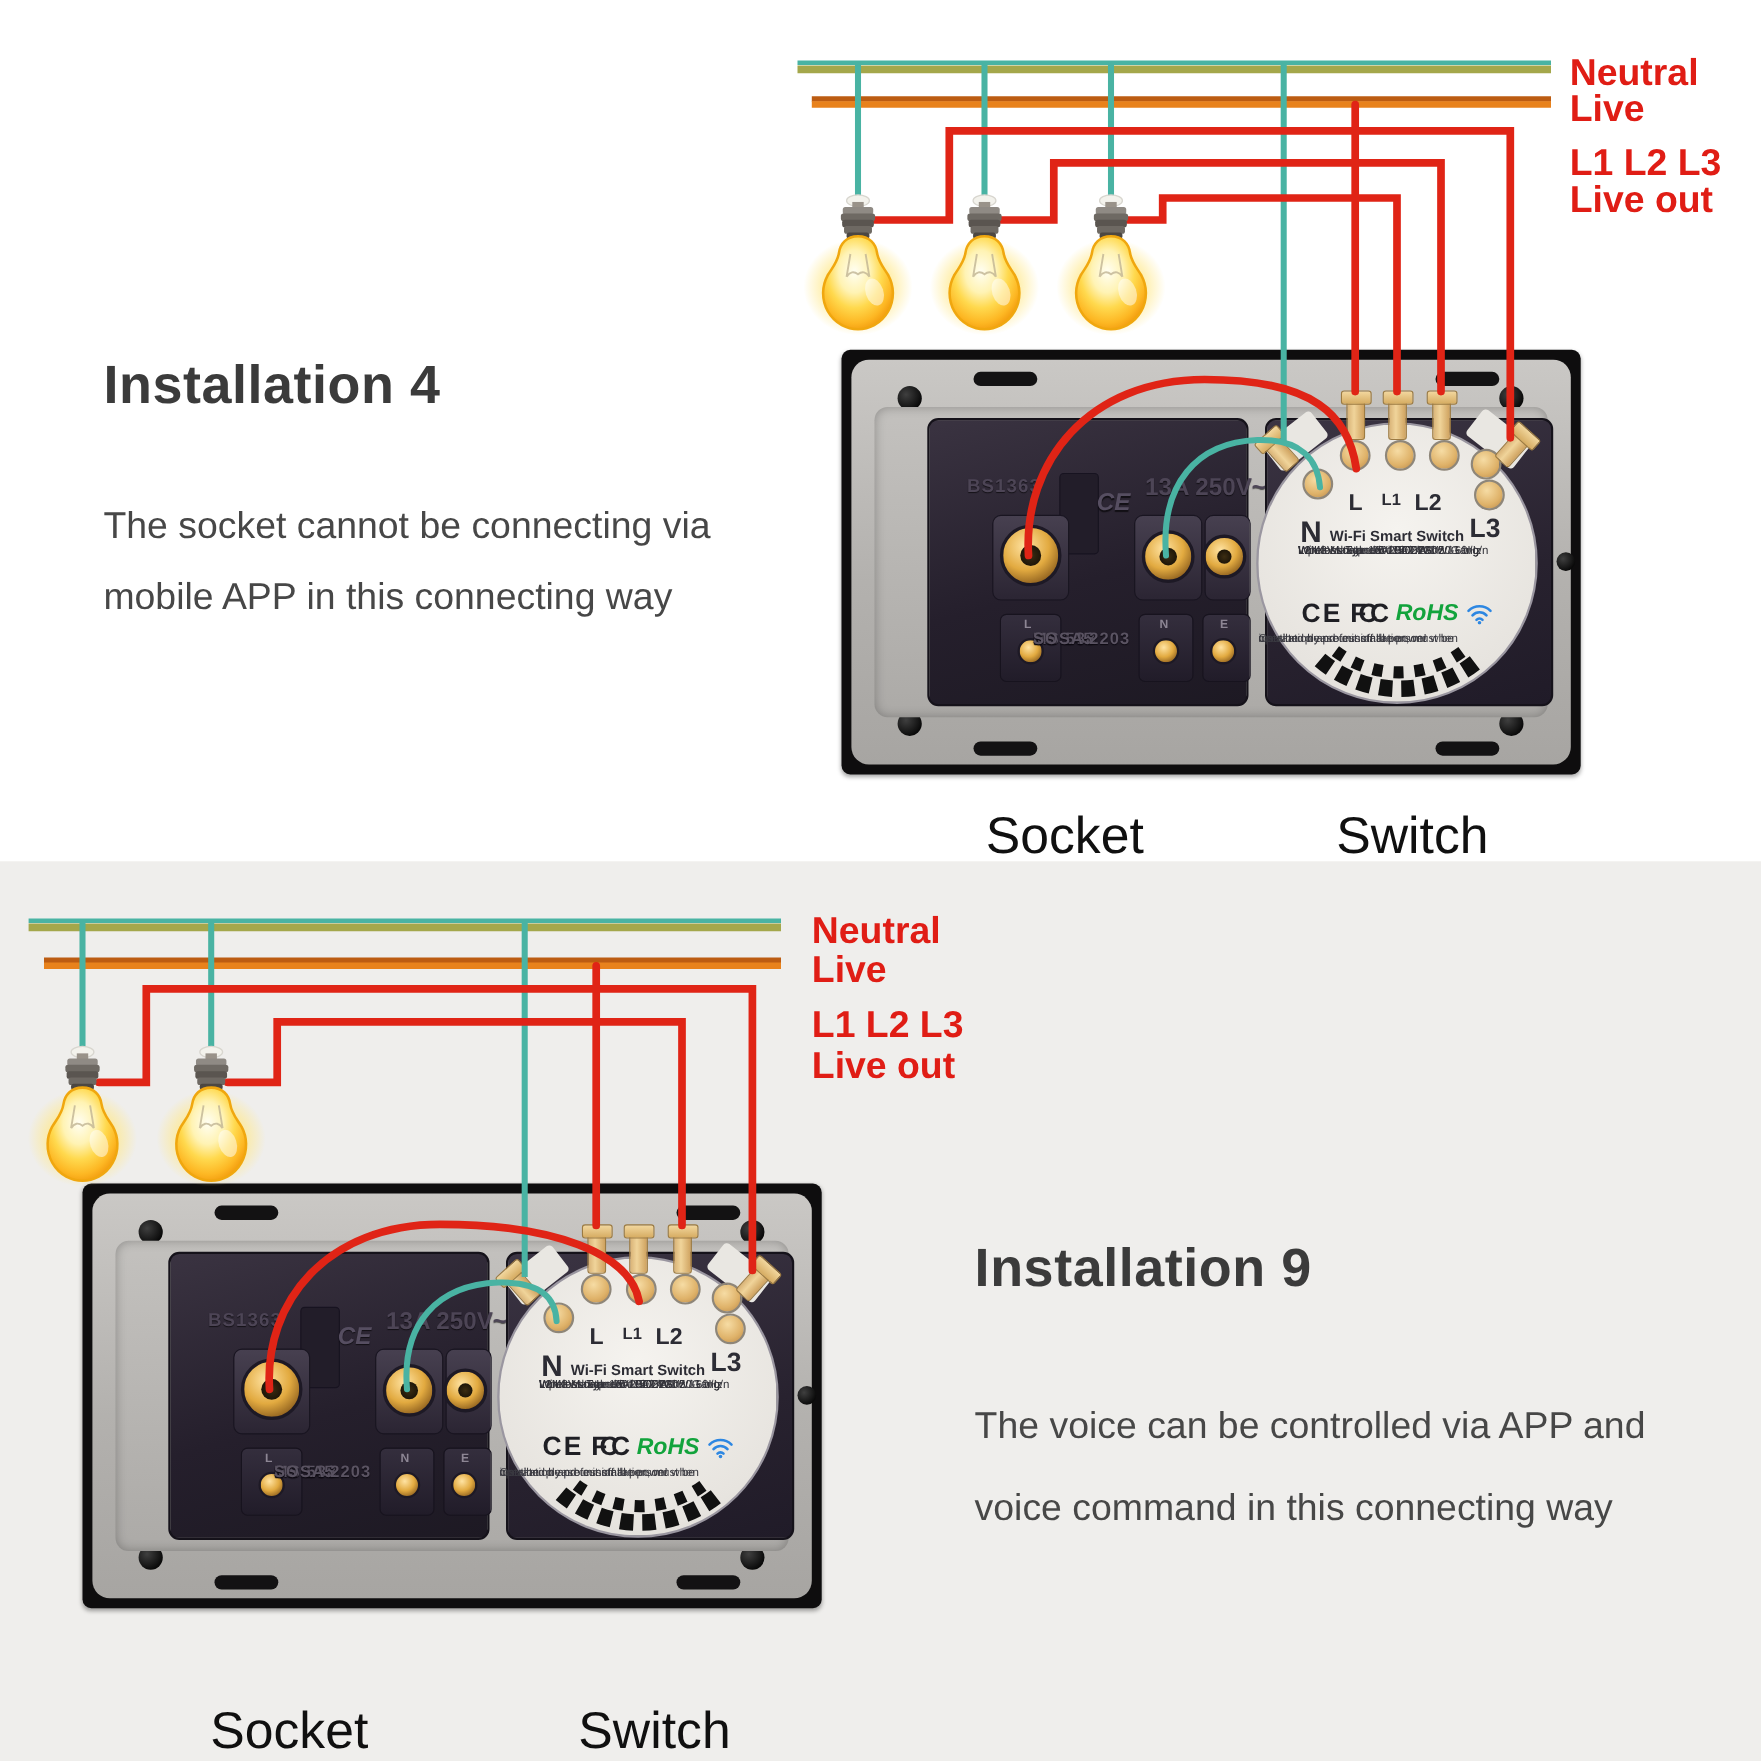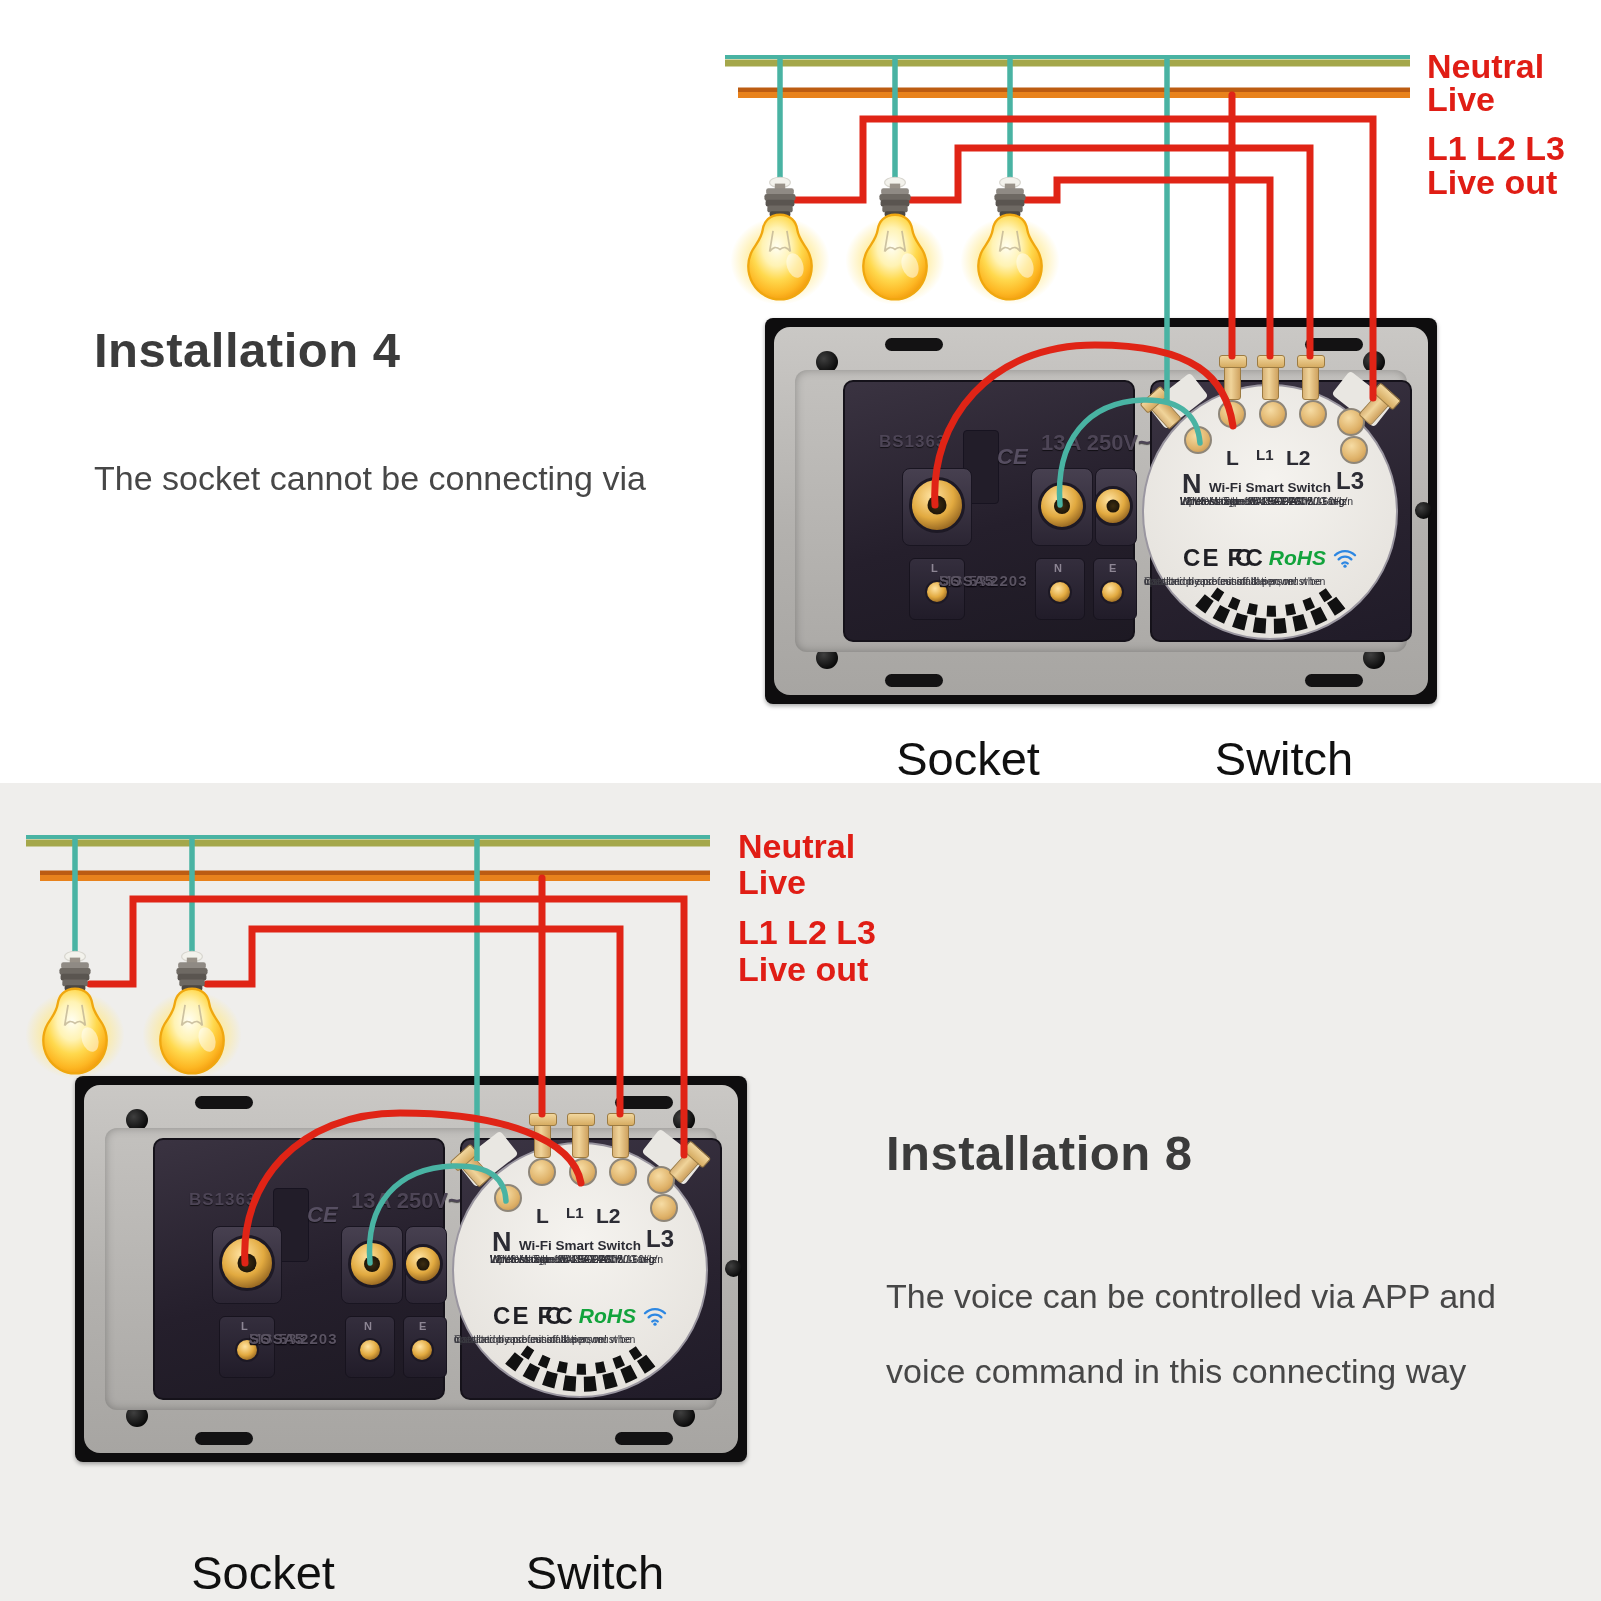--- a/index.html
+++ b/index.html
@@ -115,20 +115,21 @@
     </symbol>
   </defs>
 </svg>
 
 <div class="sect sect1 s1">
 
   <div class="copy" style="left:94px;top:322px">
     <div class="title">Installation 4</div>
     <div class="desc" style="margin-top:68px">
       <div>The socket cannot be connecting via</div>
+      <div>mobile APP in this connecting way</div>
     </div>
   </div>
 
   <div class="panel" style="left:765px;top:318px">
     <div class="plate"></div>
     <div class="screw" style="left:51px;top:33px"></div>
     <div class="screw" style="left:598px;top:33px"></div>
     <div class="screw" style="left:51px;top:329px"></div>
     <div class="screw" style="left:598px;top:329px"></div>
     <div class="screw sm" style="left:40px;top:184px"></div>
@@ -259,21 +260,21 @@
   <div class="wl" style="left:1427px;top:131px">L1 L2 L3</div>
   <div class="wl" style="left:1427px;top:165px">Live out</div>
 
   <div class="cap" style="left:968px;top:731px">Socket</div>
   <div class="cap" style="left:1284px;top:731px">Switch</div>
 </div>
 
 <div class="sect sect2 s2">
 
   <div class="copy" style="left:886px;top:342px">
-    <div class="title">Installation 8</div>
+    <div class="title">Installation 9</div>
     <div class="desc" style="margin-top:78px">
       <div>The voice can be controlled via APP and</div>
       <div>voice command in this connecting way</div>
     </div>
   </div>
 
   <div class="panel" style="left:75px;top:293px">
     <div class="plate"></div>
     <div class="screw" style="left:51px;top:33px"></div>
     <div class="screw" style="left:598px;top:33px"></div>

